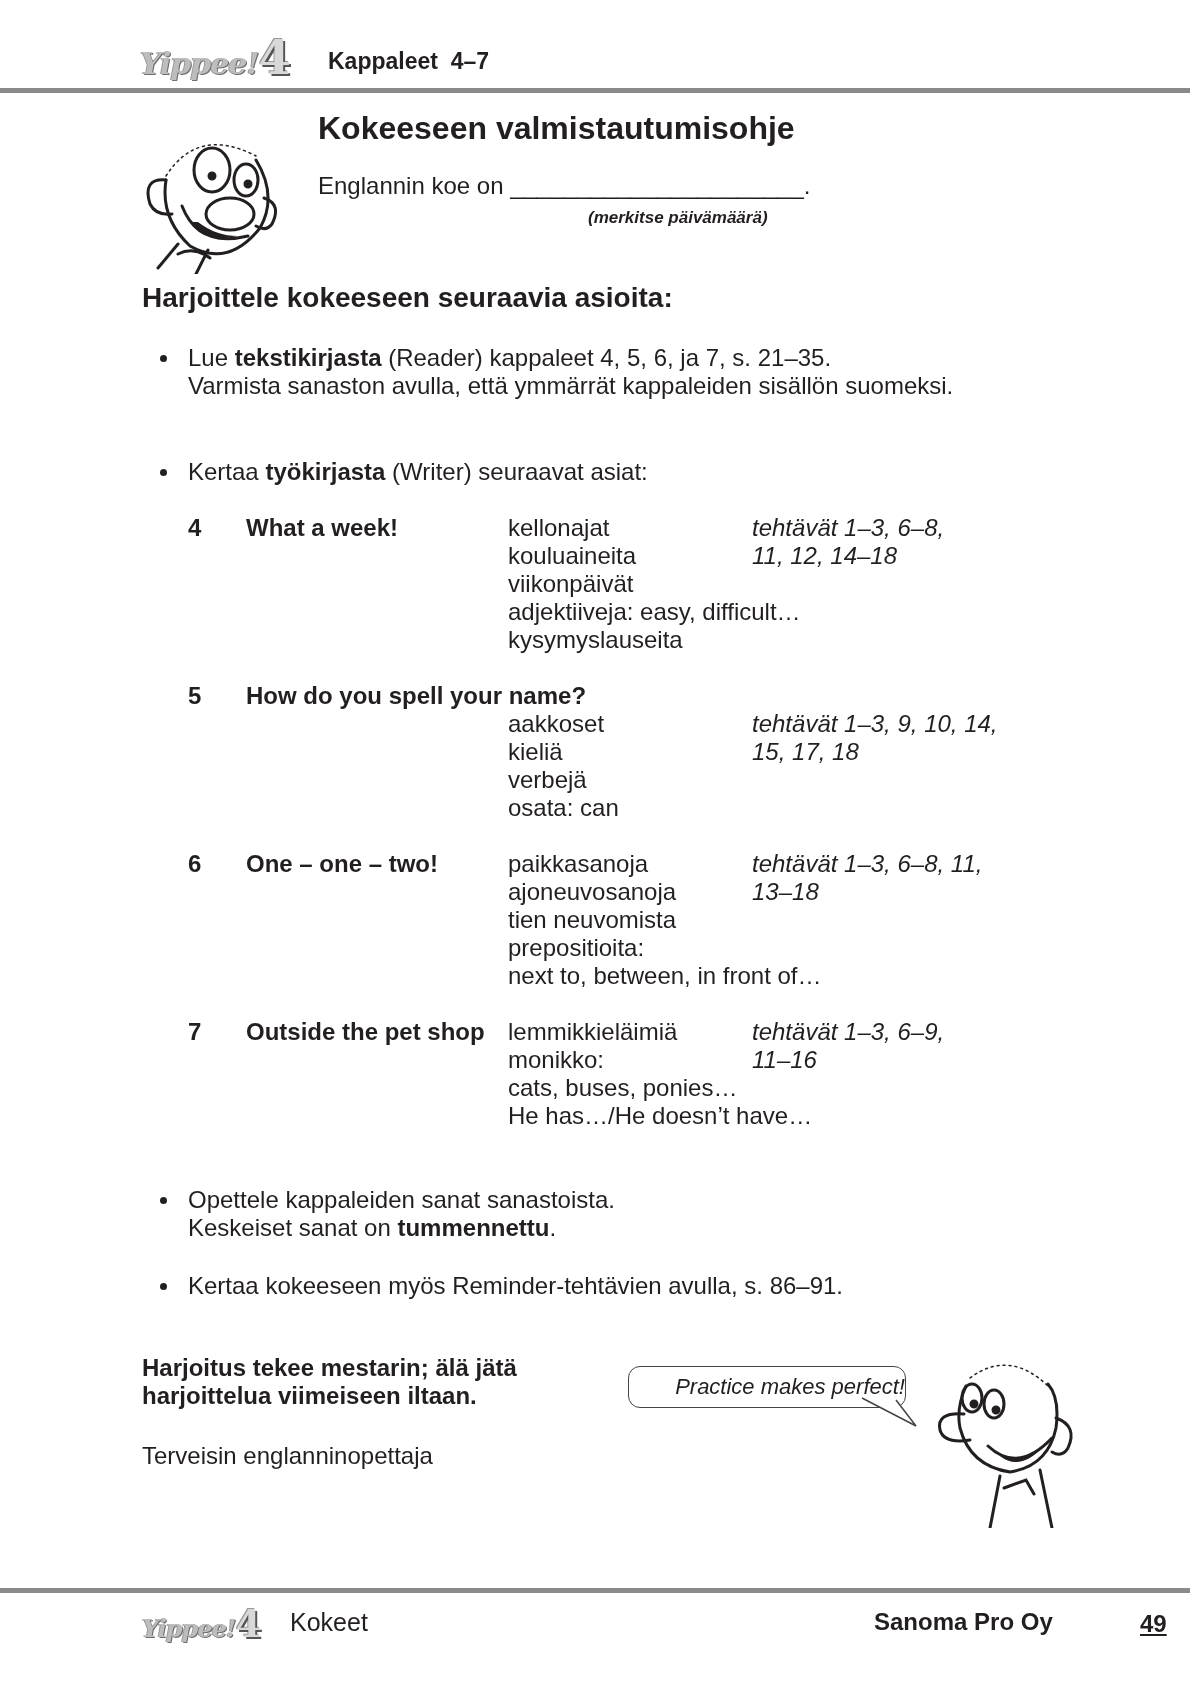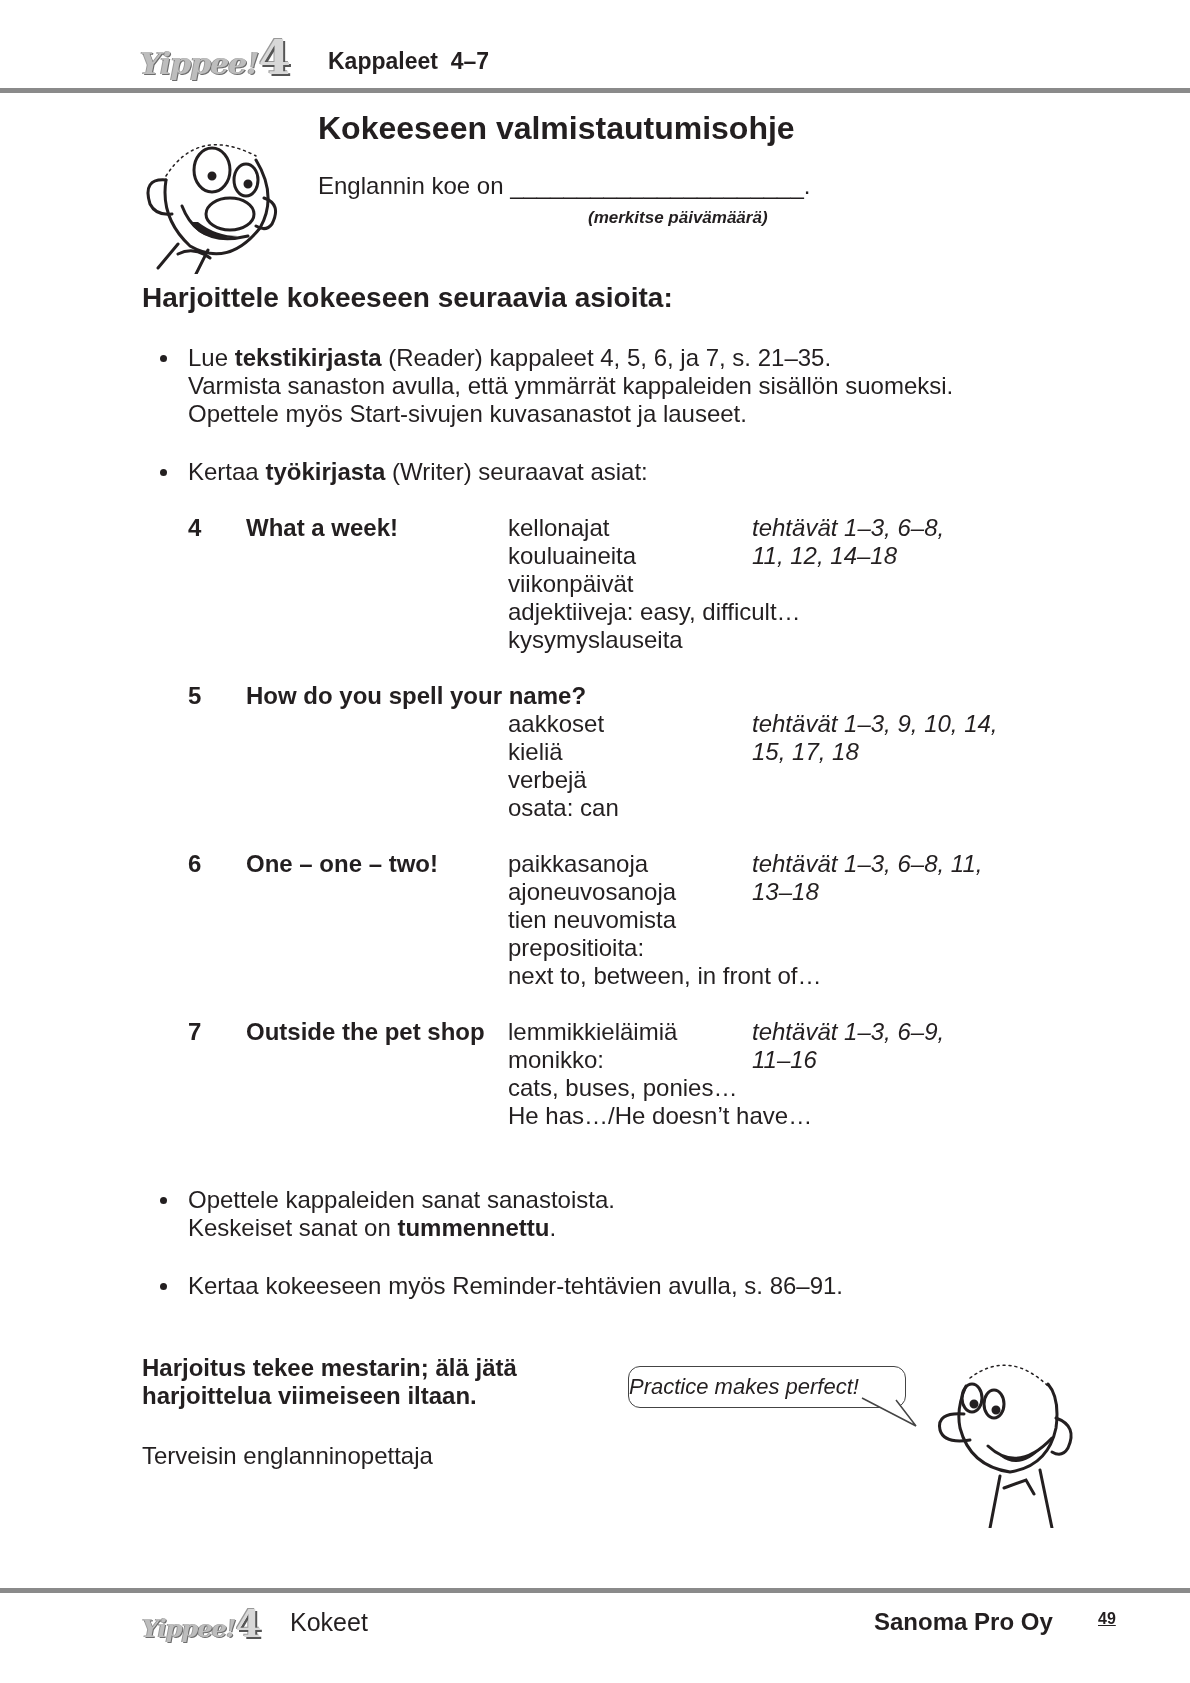--- a/index.html
+++ b/index.html
@@ -20,21 +20,21 @@
   .bullet-text { position: absolute; left: 28px; white-space: nowrap; }
   b { font-weight: bold; }
   .unit { position: absolute; left: 188px; font-size: 24px; line-height: 28px; }
   .unit .num { position: absolute; left: 0; font-weight: bold; }
   .unit .utitle { position: absolute; left: 40px; font-weight: bold; white-space: nowrap; margin-left: 18px; }
   .unit .topics { position: absolute; left: 320px; white-space: nowrap; }
   .unit .tasks { position: absolute; left: 564px; white-space: nowrap; font-style: italic; }
   .line { display: block; height: 28px; }
   .bubble { position: absolute; left: 628px; top: 1366px; width: 276px; height: 40px;
             border: 1.5px solid #444; border-radius: 12px; background: #fff;
-            font-style: italic; font-size: 22px; line-height: 40px; text-align: left; }
+            font-style: italic; font-size: 22px; line-height: 40px; text-align: right; }
   .footer-right { font-weight: bold; font-size: 24px; margin-left: 24px; }
 </style>
 </head>
 <body>
 
 <div class="abs logo" style="left:140px; top:30px; font-size:30px;">
   <span>Yippee!</span><span class="four">4</span>
 </div>
 <div class="abs hdr-title" style="left:328px; top:48px; white-space:pre;">Kappaleet  4–7</div>
 <div class="rule" style="top:88px;"></div>
@@ -63,21 +63,20 @@
 </div>
 <div class="abs note" style="left:588px; top:208px;">(merkitse päivämäärä)</div>
 
 <div class="abs h2" style="left:142px; top:282px;">Harjoittele kokeeseen seuraavia asioita:</div>
 
 <div class="bullet" style="top:344px;">
   <span class="bullet-dot"></span>
   <div class="bullet-text">
     <span class="line"><span>Lue </span><b>tekstikirjasta</b><span> (Reader) kappaleet 4, 5, 6, ja 7, s. 21–35.</span></span>
     <span class="line"><span>Varmista sanaston avulla, että ymmärrät kappaleiden sisällön suomeksi.</span></span>
-    <span class="line"><span>Opettele myös Start-sivujen kuvasanastot ja lauseet.</span></span>
   </div>
 </div>
 
 <div class="bullet" style="top:458px;">
   <span class="bullet-dot"></span>
   <div class="bullet-text">
     <span class="line"><span>Kertaa </span><b>työkirjasta</b><span> (Writer) seuraavat asiat:</span></span>
   </div>
 </div>
 
@@ -184,13 +183,13 @@
   </g>
   <path d="M70 108 Q90 124 114 98 Q96 114 70 108 Z" fill="#231f20"></path>
 </svg>
 
 <div class="rule" style="top:1588px;"></div>
 <div class="abs logo" style="left:142px; top:1602px; font-size:24px;">
   <span>Yippee!</span><span class="four">4</span>
 </div>
 <div class="abs" style="left:290px; top:1608px; font-size:25px;">Kokeet</div>
 <div class="abs footer-right" style="left:850px; top:1608px;">Sanoma Pro Oy</div>
-<div class="abs footer-right" style="left:1074px; top:1610px; font-size:16px;text-decoration:underline;">49</div>
+<div class="abs footer-right" style="left:1116px; top:1610px; font-size:24px;text-decoration:underline;">49</div>
 
 </body></html>

